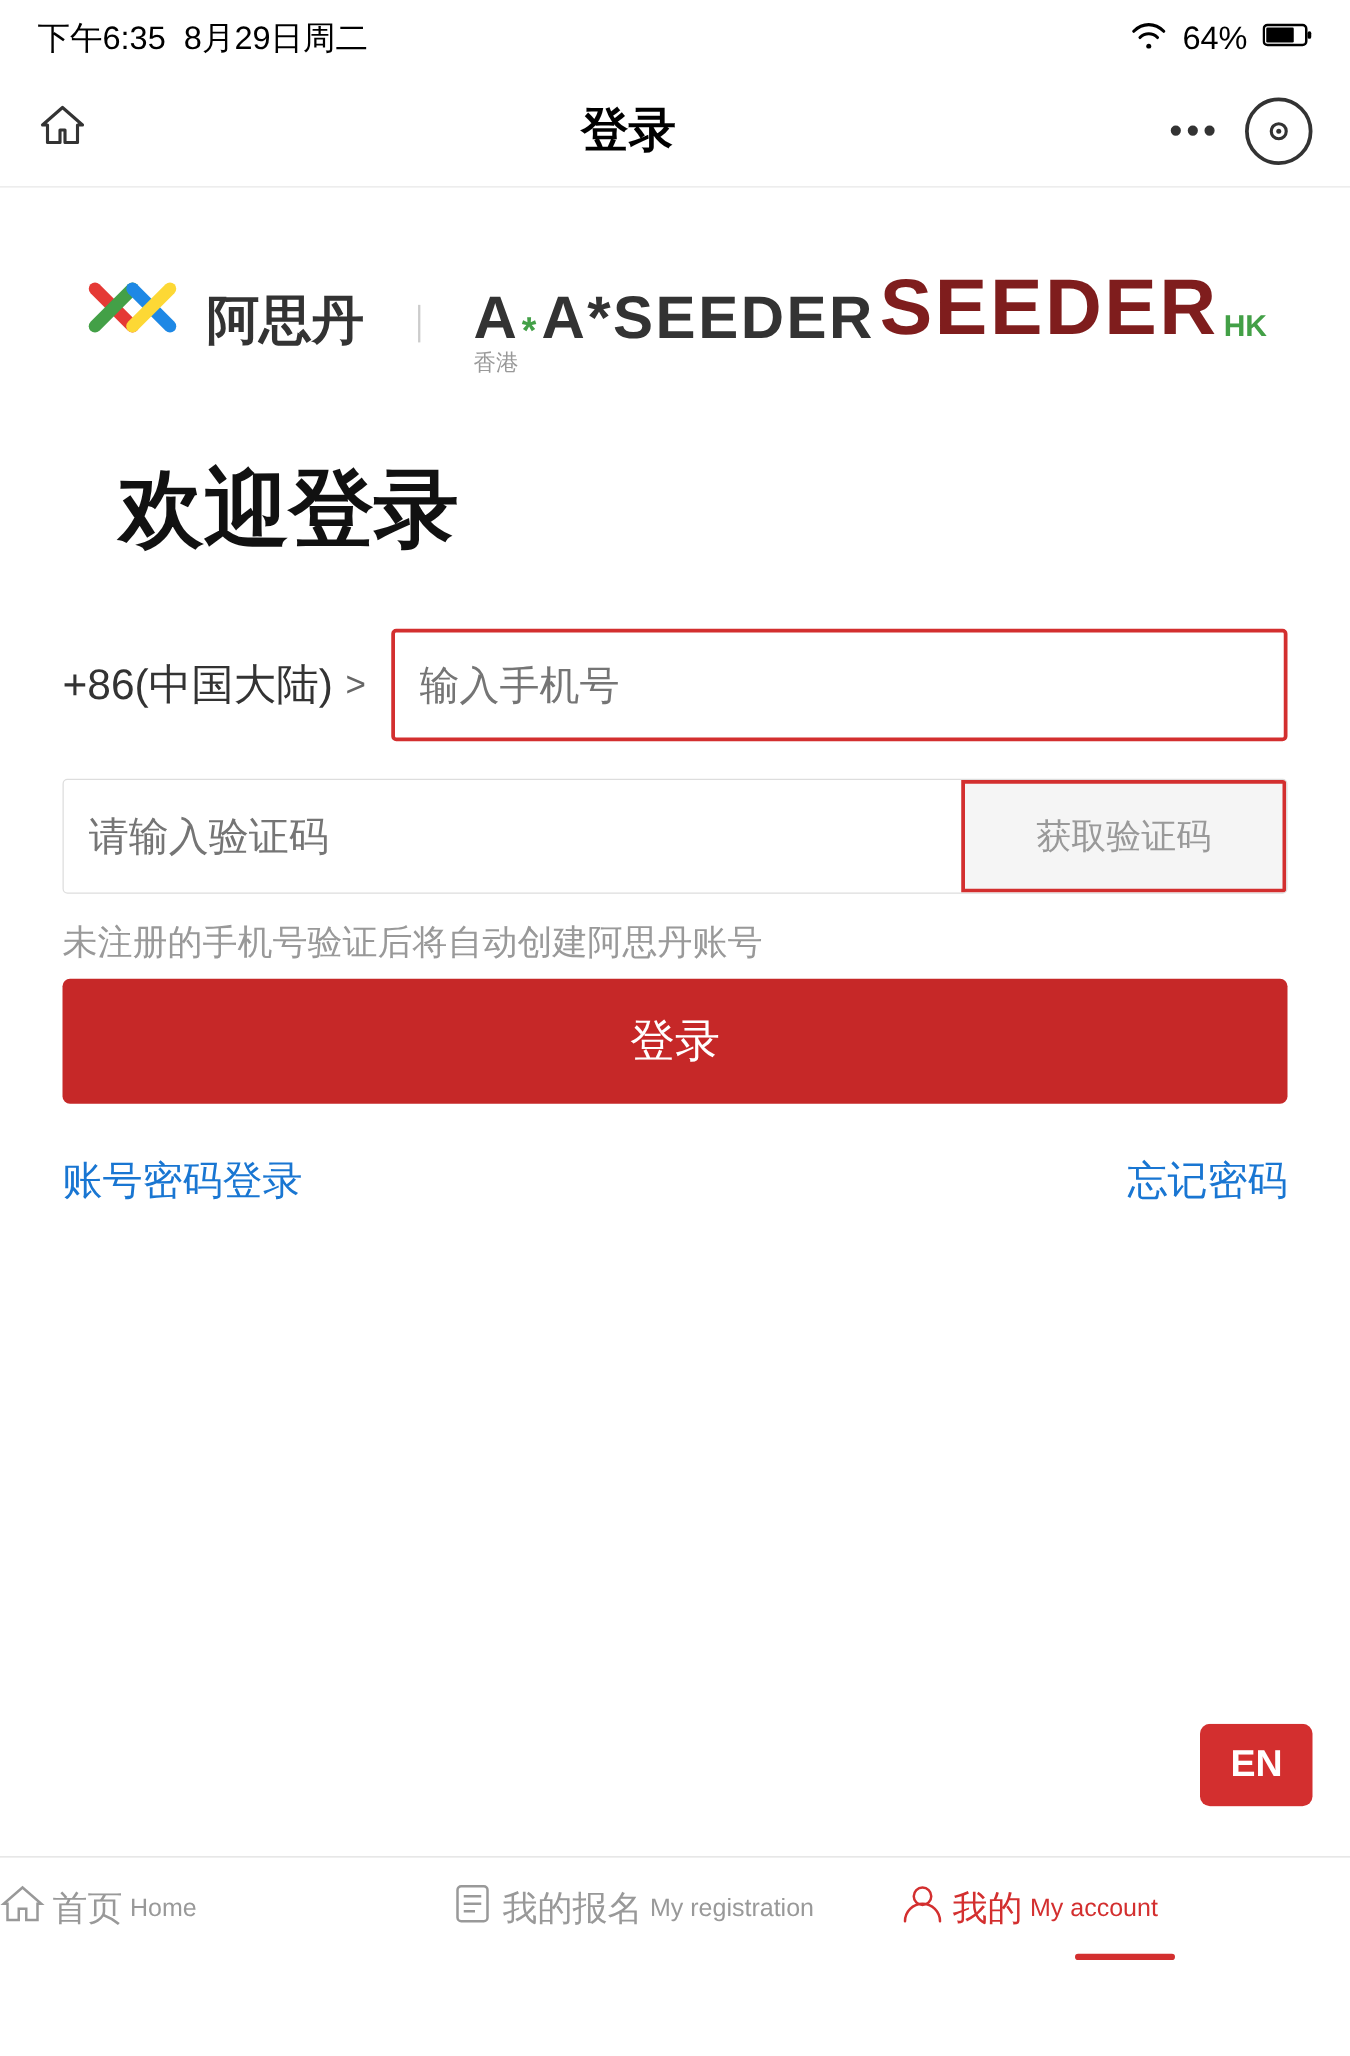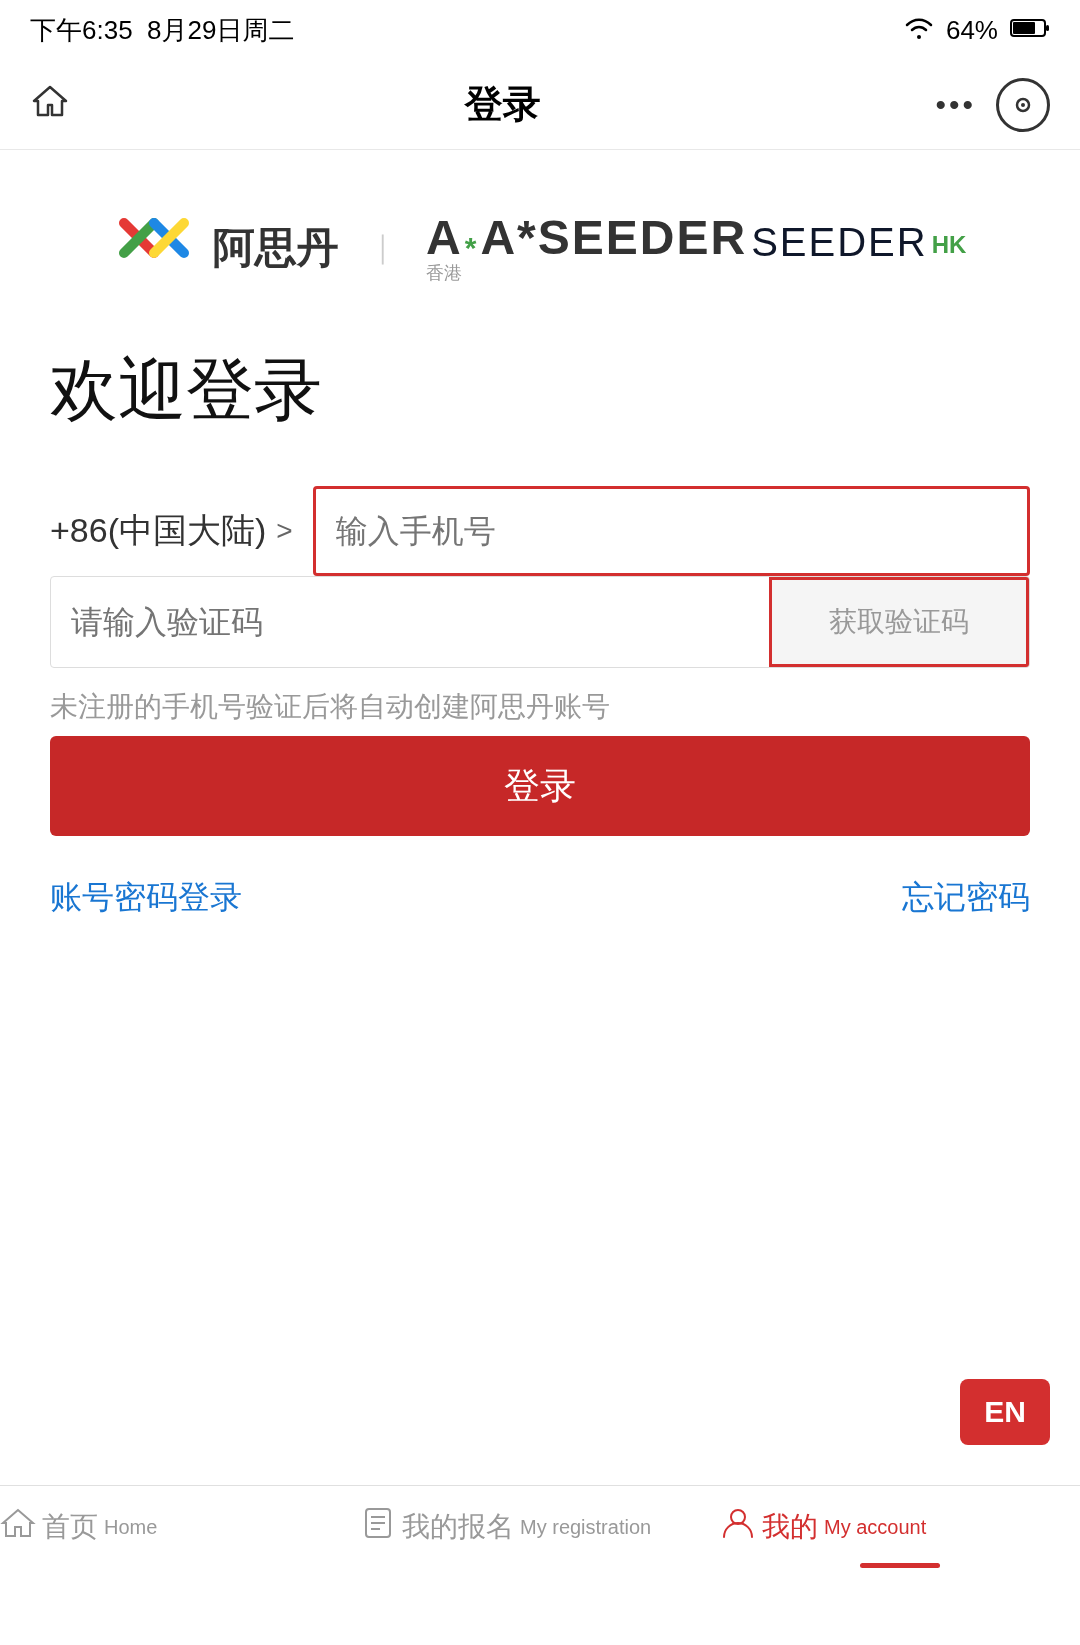--- a/index.html
+++ b/index.html
@@ -88,29 +88,31 @@
     }
     .logo-text-cn {
       font-size: 42px;
       font-weight: 600;
       color: #333;
     }
 
     
     .welcome-title {
       font-size: 68px;
-      font-weight: 400;
+      font-weight: 700;
       color: #111;
       margin-bottom: 50px;
+      margin-left: 45px;
     }
 
     
     .phone-row {
       display: flex;
       align-items: center;
+      margin-bottom: 30px;
       gap: 20px;
     }
     .country-code {
       display: flex;
       align-items: center;
       gap: 10px;
       font-size: 34px;
       color: #333;
       white-space: nowrap;
     }
@@ -332,21 +334,21 @@
       <line x1="40" y1="10" x2="70" y2="40" stroke="#1e88e5" stroke-width="10" stroke-linecap="round"></line>
       <line x1="40" y1="40" x2="70" y2="10" stroke="#fdd835" stroke-width="10" stroke-linecap="round"></line>
     </svg>
     <span class="logo-text-cn">阿思丹</span>
     <span style="font-size:30px;color:#ccc;margin:0 10px;">｜</span>
     <div style="display:flex;flex-direction:column;align-items:flex-start;">
       <div style="display:flex;align-items:flex-end;gap:4px;">
         <span style="font-size:48px;font-weight:900;color:#333;">A</span>
         <span style="font-size:30px;color:#43a047;font-weight:700;">*</span>
         <span style="font-size:48px;font-weight:900;color:#333;letter-spacing:2px;">A*SEEDER</span>
-        <span style="font-size:40px;font-weight:400;color:#0f172a;letter-spacing:2px;">SEEDER</span>
+        <span style="font-size:63px;font-weight:700;color:#7f1d1d;letter-spacing:2px;">SEEDER</span>
         <span style="font-size:24px;color:#43a047;font-weight:700;margin-bottom:6px;">HK</span>
       </div>
       <span style="font-size:18px;color:#999;margin-top:-4px;">香港</span>
     </div>
   </div>
 
   
   <div class="welcome-title">欢迎登录</div>
 
   

